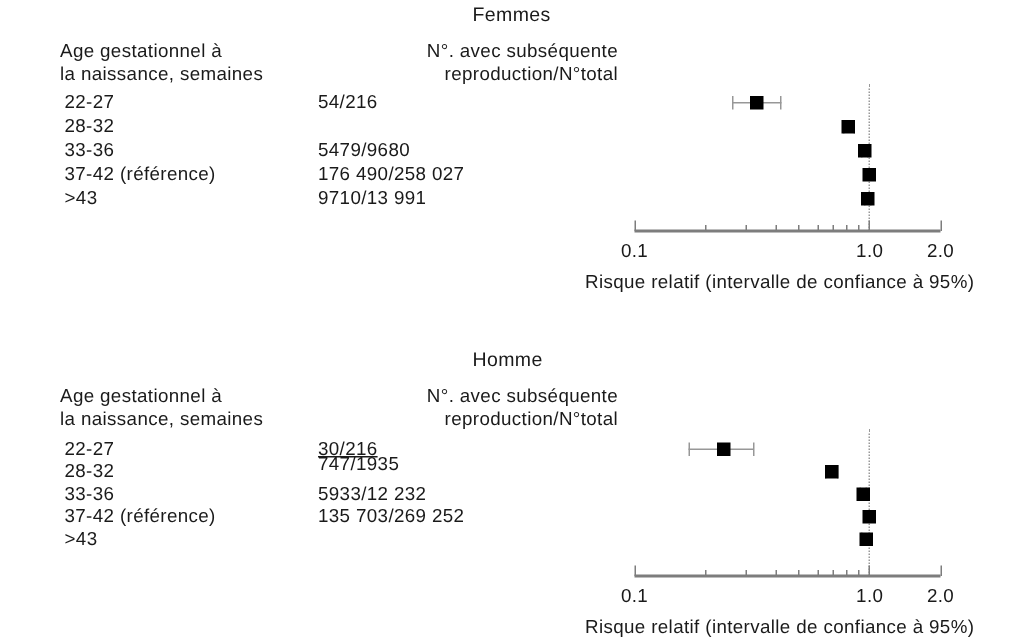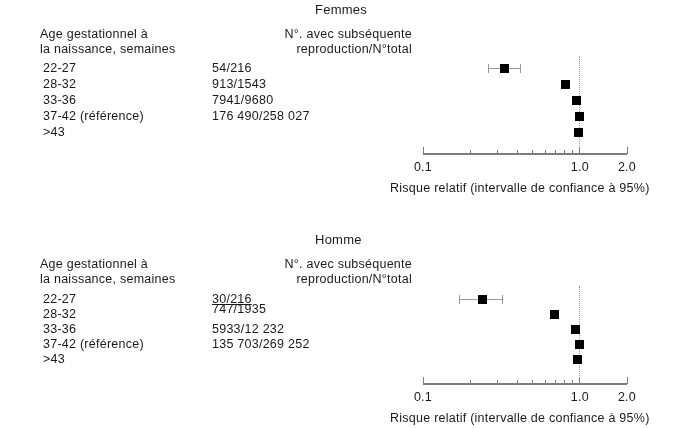--- a/index.html
+++ b/index.html
@@ -33,26 +33,26 @@
       <div>la naissance, semaines</div>
     </div>
     <div class="hdr mid">
       <div>N°. avec subséquente</div>
       <div>reproduction/N°total</div>
     </div>
     <div class="xlabel">Risque relatif (intervalle de confiance à 95%)</div>
   <div class="rowlabel" style="top: 61px;">22-27</div>
       <div class="rowcount" style="top: 61px;">54/216</div>
       <div class="rowlabel" style="top: 77px;">28-32</div>
-      <div class="rowcount" style="top: 77px;">913/1543</div>
       <div class="rowlabel" style="top: 93px;">33-36</div>
-      <div class="rowcount" style="top: 93px;">7941/9680</div>
+      <div class="rowcount" style="top: 93px;">5479/9680</div>
       <div class="rowlabel" style="top: 109px;">37-42 (référence)</div>
       <div class="rowcount" style="top: 109px;">176 490/258 027</div>
       <div class="rowlabel" style="top: 125px;">&gt;43</div>
+      <div class="rowcount" style="top: 125px;">9710/13 991</div>
       <div class="refline" style="left: 579.299px; top: 56px; height: 97.5px; border-left-color: rgb(153, 153, 153);"></div>
       <div class="axisline" style="left: 423px; width: 204px; top: 152.5px; border-top-color: rgb(125, 125, 125);"></div>
       <div class="tick" style="left: 469.701px; top: 149.5px; height: 4px; background: rgb(125, 125, 125);"></div>
       <div class="tick" style="left: 497.312px; top: 149.5px; height: 4px; background: rgb(125, 125, 125);"></div>
       <div class="tick" style="left: 516.902px; top: 149.5px; height: 4px; background: rgb(125, 125, 125);"></div>
       <div class="tick" style="left: 532.098px; top: 149.5px; height: 4px; background: rgb(125, 125, 125);"></div>
       <div class="tick" style="left: 544.513px; top: 149.5px; height: 4px; background: rgb(125, 125, 125);"></div>
       <div class="tick" style="left: 555.01px; top: 149.5px; height: 4px; background: rgb(125, 125, 125);"></div>
       <div class="tick" style="left: 564.103px; top: 149.5px; height: 4px; background: rgb(125, 125, 125);"></div>
       <div class="tick" style="left: 572.124px; top: 149.5px; height: 4px; background: rgb(125, 125, 125);"></div>

